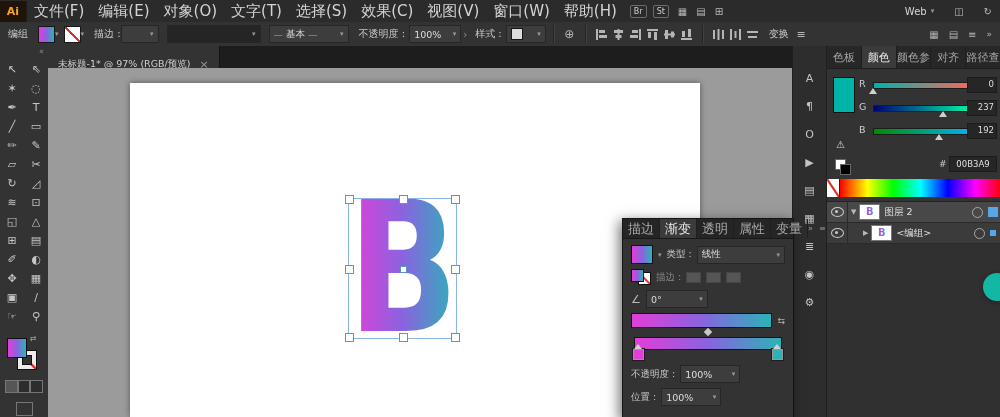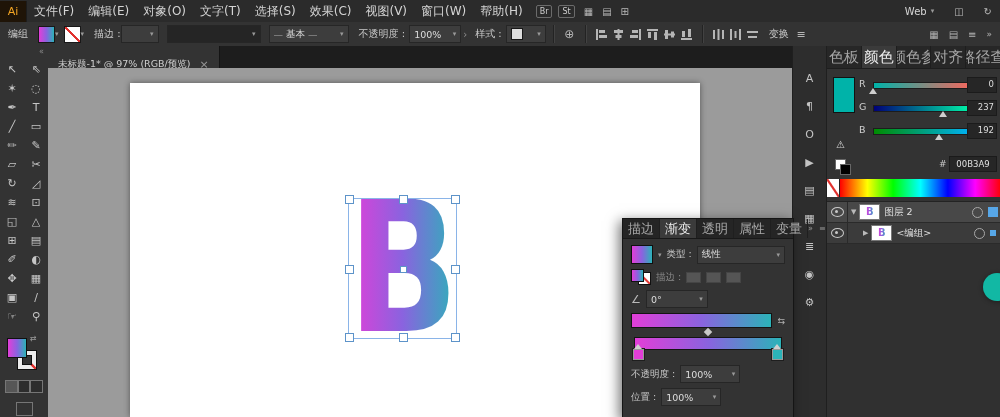--- a/index.html
+++ b/index.html
@@ -1,23 +1,23 @@
 <!DOCTYPE html>
 <html><head>
 <meta charset="utf-8">
 <style>
   html,body{margin:0;padding:0}
   body{width:1000px;height:417px;background:#1e1e1e;overflow:hidden}
   .app{position:relative;width:1000px;height:417px;font-family:"DejaVu Sans","Liberation Sans",sans-serif;font-size:11px;color:#cdcdcd;overflow:hidden;background:#2b2b2b}
 
   
   .menubar{position:absolute;top:0;left:0;right:0;height:22px;background:#2b2b2b;border-bottom:1px solid #1c1c1c;display:flex;align-items:center}
-  .logo{width:26px;height:21px;background:#1f1407;color:#f5a623;font-weight:normal;font-size:11px;display:flex;align-items:center;justify-content:center;border-right:1px solid #1c1c1c}
+  .logo{width:26px;height:21px;background:#1f1407;color:#f5a623;font-weight:bold;font-size:11px;display:flex;align-items:center;justify-content:center;border-right:1px solid #1c1c1c}
   .menu-items{display:flex}
-  .menu-item{padding:0 7px;font-size:12px;line-height:21px;color:#d4d4d4;cursor:default;white-space:nowrap}
+  .menu-item{padding:0 7px;font-size:15px;line-height:21px;color:#d4d4d4;cursor:default;white-space:nowrap}
   .mb-badges{display:flex;align-items:center}
   .mb-badge{font-size:8px;border:1px solid #6b6b6b;border-radius:2px;padding:1px 3px;margin-left:6px;color:#cfcfcf}
   .mb-icon{margin-left:9px;font-size:10px;color:#b9b9b9}
   .mb-right{margin-left:auto;display:flex;align-items:center;margin-right:8px;gap:11px}
   .workspace{display:flex;align-items:center;gap:4px;font-size:10px;color:#d6d6d6}
   .caret{font-size:7px;color:#9a9a9a}
   .searchbox{display:flex;align-items:center;gap:6px;background:#242424;border:1px solid #191919;border-radius:2px;height:16px;padding:0 7px;min-width:112px}
   .search-text{font-size:9.5px;color:#8f8f8f;white-space:nowrap}
   .mag{width:7px;height:7px;border:1.5px solid #8f8f8f;border-radius:50%;position:relative;flex:0 0 auto}
   .mag::after{content:'';position:absolute;width:4px;height:1.5px;background:#8f8f8f;transform:rotate(45deg);left:5px;top:6px}
@@ -81,21 +81,21 @@
   .gp-stop{position:absolute;bottom:-11px;width:9px;height:9px;border:1px solid #999;box-shadow:0 0 0 1px #1e1e1e}
   .gp-stop::before{content:'';position:absolute;left:0;top:-6px;border-left:4px solid transparent;border-right:4px solid transparent;border-bottom:5px solid #cfcfcf}
   .gp-stop.start{left:-2px}.gp-stop.end{right:-2px}
   .gp-mid{position:absolute;top:-9px;left:50%;width:6px;height:6px;background:#c9c9c9;transform:translateX(-50%) rotate(45deg)}
 
   
   .icon-strip{position:absolute;top:46px;bottom:0;left:792px;width:34px;background:#2d2d2d;border-left:1px solid #1f1f1f;display:flex;flex-direction:column;align-items:center;padding-top:24px;gap:12px;box-sizing:border-box}
   .strip-icon{width:20px;height:16px;display:flex;align-items:center;justify-content:center;font-size:11px;color:#c3c3c3}
   .rpanels{position:absolute;top:46px;bottom:0;left:826px;width:174px;background:#333;border-left:1px solid #1f1f1f;display:flex;flex-direction:column}
   .ptab-row{height:22px;flex:0 0 22px;background:#272727;display:flex;align-items:stretch;border-bottom:1px solid #1e1e1e}
-  .ptab-row .ptab{flex:1;display:flex;align-items:center;justify-content:center;font-size:15px;color:#a5a5a5;border-right:1px solid #1e1e1e;white-space:nowrap;overflow:hidden}
+  .ptab-row .ptab{flex:1;display:flex;align-items:center;justify-content:center;font-size:11px;color:#a5a5a5;border-right:1px solid #1e1e1e;white-space:nowrap;overflow:hidden}
   .ptab-row .ptab.active{background:#3b3b3b;color:#ececec}
   .color-body{position:relative;height:132px;flex:0 0 132px;border-bottom:1px solid #232323}
   .cswatch{position:absolute;left:6px;top:8px;width:20px;height:34px;border:1px solid #121212}
   .ch-row{position:absolute;left:0;height:18px;width:100%}
   .ch-label{position:absolute;left:32px;top:1px;font-size:9.5px;color:#cfcfcf}
   .ch-track{position:absolute;left:46px;top:5px;width:100px;height:5px;border:1px solid #1c1c1c}
   .ch-thumb{position:absolute;top:11px;width:0;height:0;border-left:4px solid transparent;border-right:4px solid transparent;border-bottom:6px solid #cfcfcf}
   .ch-val{position:absolute;right:4px;top:0;width:24px;height:12px;background:#262626;border:1px solid #1b1b1b;font-size:8.5px;color:#ddd;text-align:right;padding:1px 2px}
   .track-r{background:linear-gradient(90deg,rgb(0,179,169),rgb(255,100,90))}
   .track-g{background:linear-gradient(90deg,rgb(0,0,120),rgb(0,255,169))}

